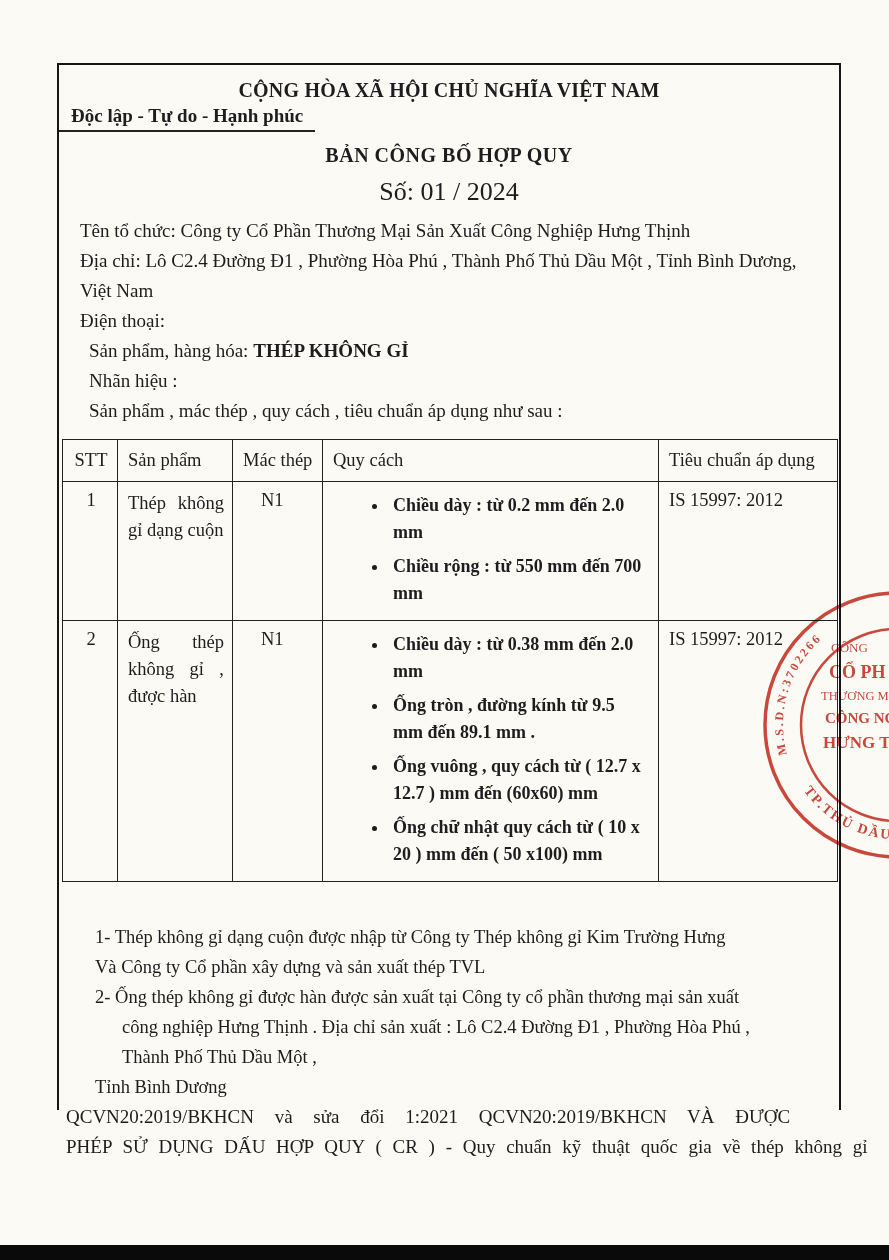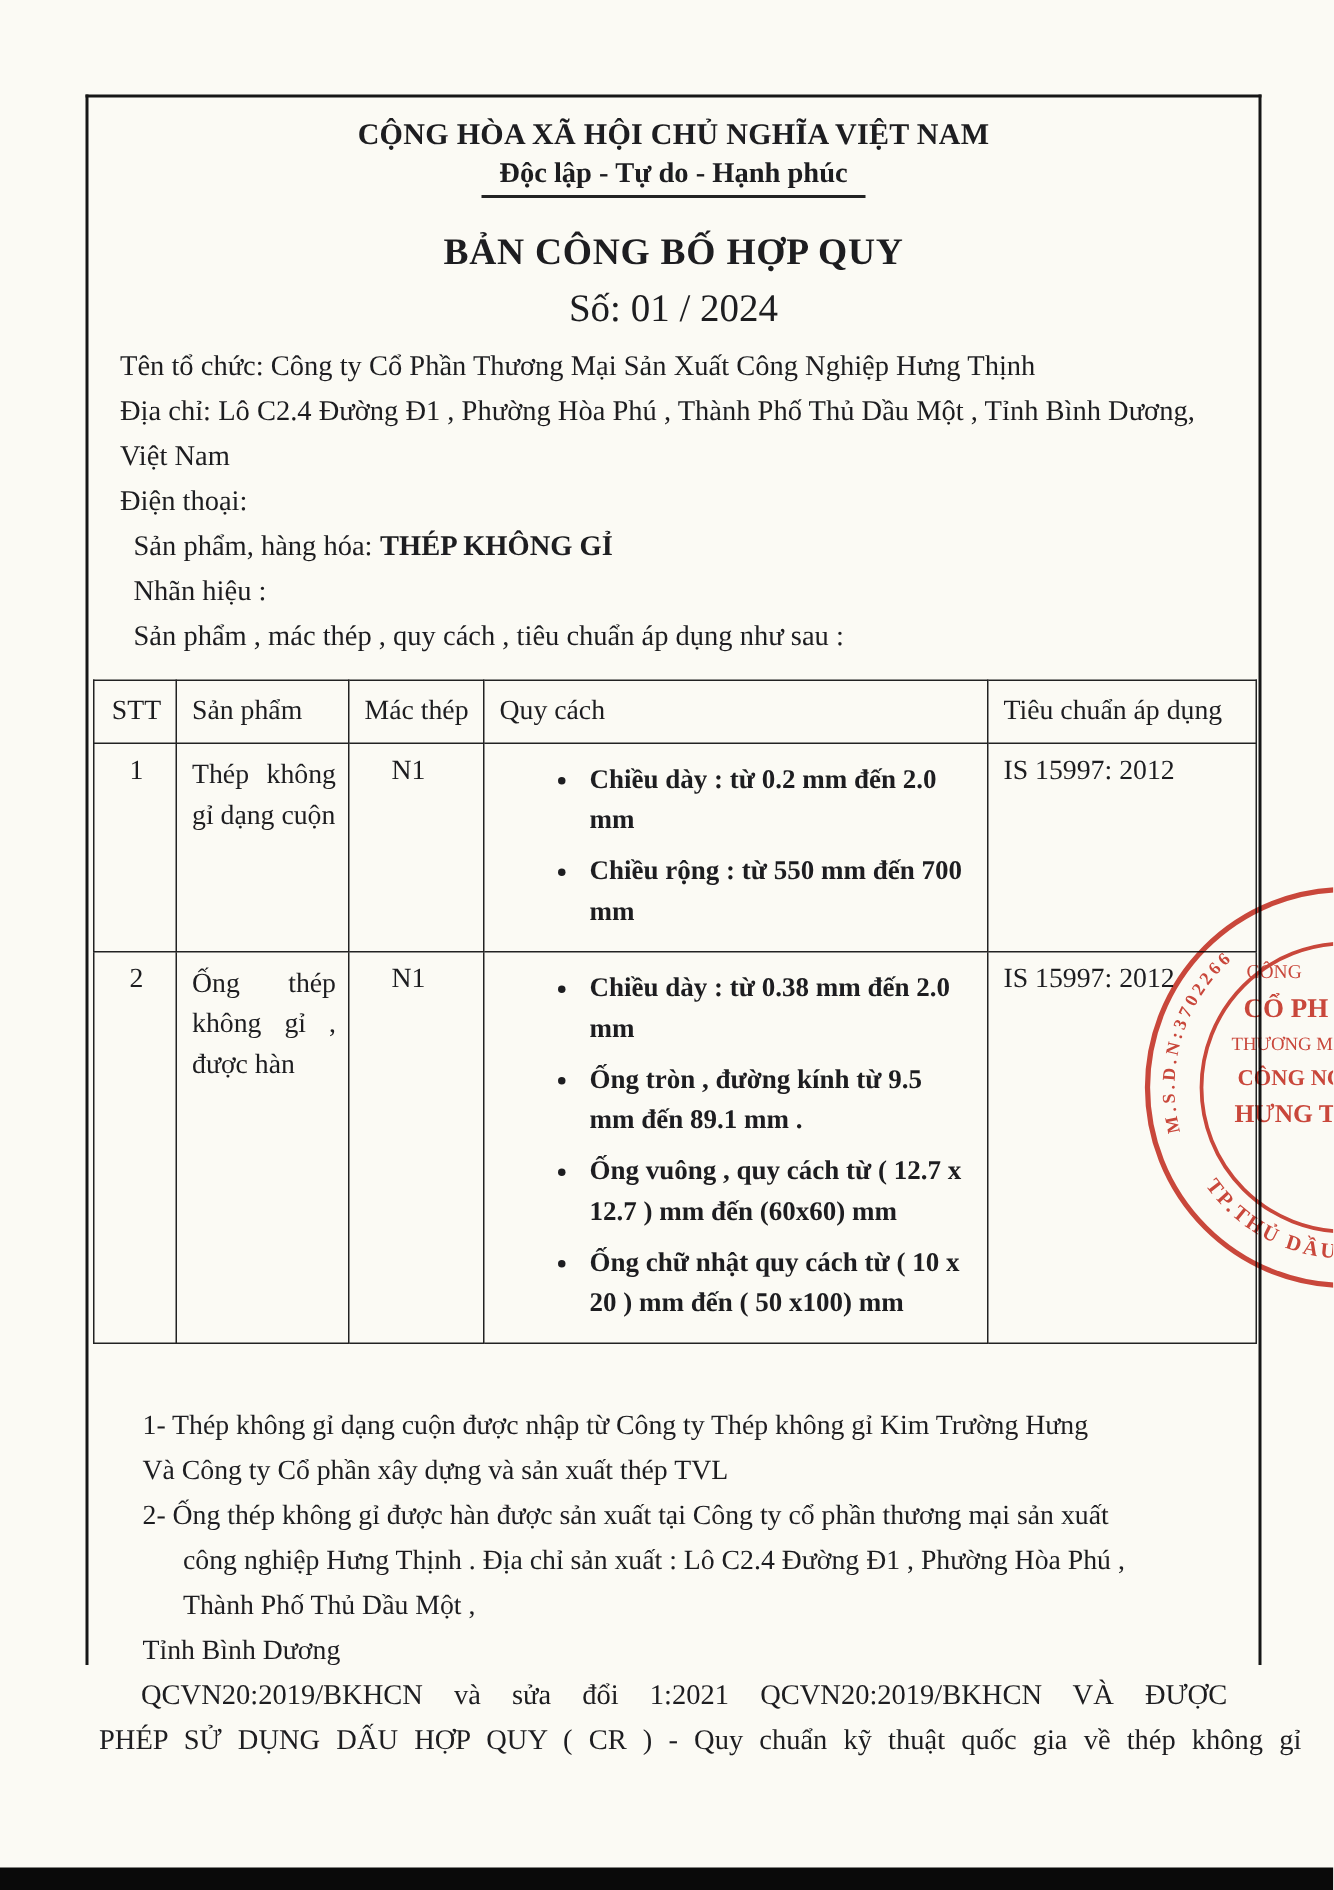--- a/index.html
+++ b/index.html
@@ -23,28 +23,28 @@
   .frame{
     position:absolute;left:57px;top:63px;width:784px;height:1047px;
     border-top:2px solid var(--frame);
     border-left:2px solid var(--frame);
     border-right:2px solid var(--frame);
   }
   .nat-title{
     margin-top:13px;text-align:center;
     font-size:20px;font-weight:bold;line-height:24px;letter-spacing:.2px;
   }
-  .motto-wrap{margin-top:3px;text-align:center;}
+  .motto-wrap{margin-top:3px;text-align:left;}
   .motto{
     display:inline-block;font-size:19px;font-weight:bold;line-height:22px;
     padding:0 12px 3px 12px;border-bottom:2px solid #232323;
   }
   .doc-title{
-    margin-top:22px;text-align:center;
-    font-size:25px;font-weight:bold;line-height:30px;letter-spacing:.5px;
+    margin-top:8px;text-align:center;
+    font-size:20px;font-weight:bold;line-height:30px;letter-spacing:.5px;
   }
   .doc-number{
     margin-top:10px;text-align:center;font-size:26px;line-height:24px;
   }
   .body-text{margin-top:12px;padding:0 20px 0 21px;font-size:19px;}
   .body-text p{margin:0;line-height:30px;}
   .body-text .indent{padding-left:9px;}
   .product-value{font-weight:bold;margin-left:5px;}
 
   table.spec-table{
@@ -64,21 +64,21 @@
   td.c-spec ul{margin:0;padding:0 4px 0 66px;font-weight:bold;}
   td.c-spec li{font-size:18px;line-height:27px;margin-bottom:7px;padding-left:4px;}
   tr.row-1 td{height:93px;}
   tr.row-2 td{height:242px;}
 
   .notes{margin:40px 0 0 36px;padding-right:20px;font-size:18.5px;}
   .notes p{margin:0;line-height:30px;}
   .notes p.cont{margin-left:27px;}
   .conformity{margin:0 6px 0 7px;font-size:19px;}
   .conformity p{margin:0;line-height:30px;white-space:nowrap;}
-  .conformity .cline1{margin-left:28px;word-spacing:16px;}
+  .conformity .cline1{word-spacing:16px;}
   .conformity .cline2{word-spacing:6px;}
 
   .stamp{
     position:absolute;right:0;top:560px;width:170px;height:330px;
     mix-blend-mode:multiply;opacity:.92;pointer-events:none;
   }
   .stamp text{font-family:"Liberation Serif","DejaVu Serif",serif;}
 
   .scan-bar{
     position:absolute;left:0;right:0;bottom:0;height:15px;background:#0a0a0a;

